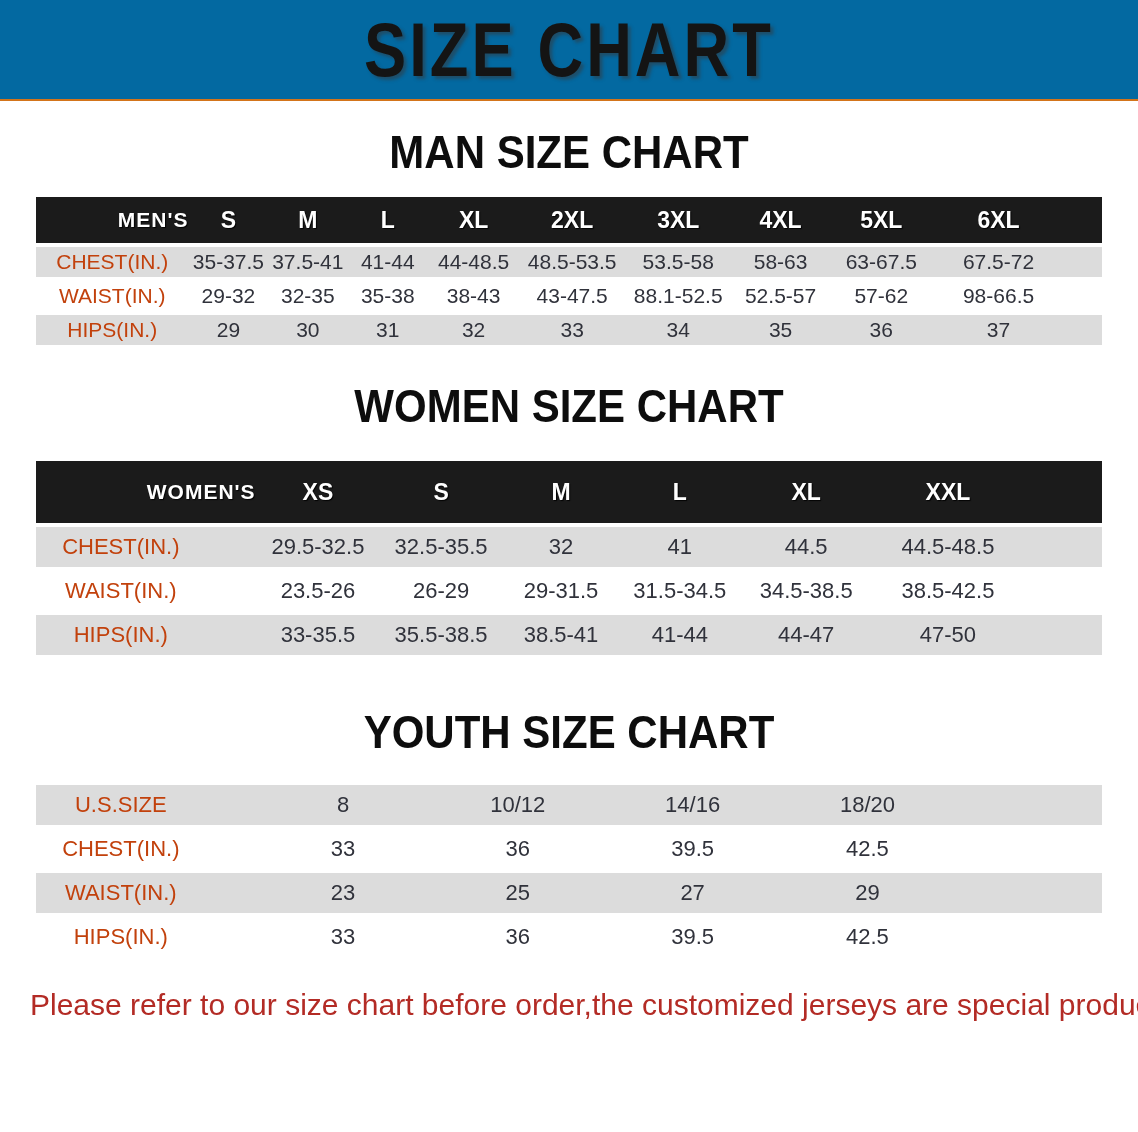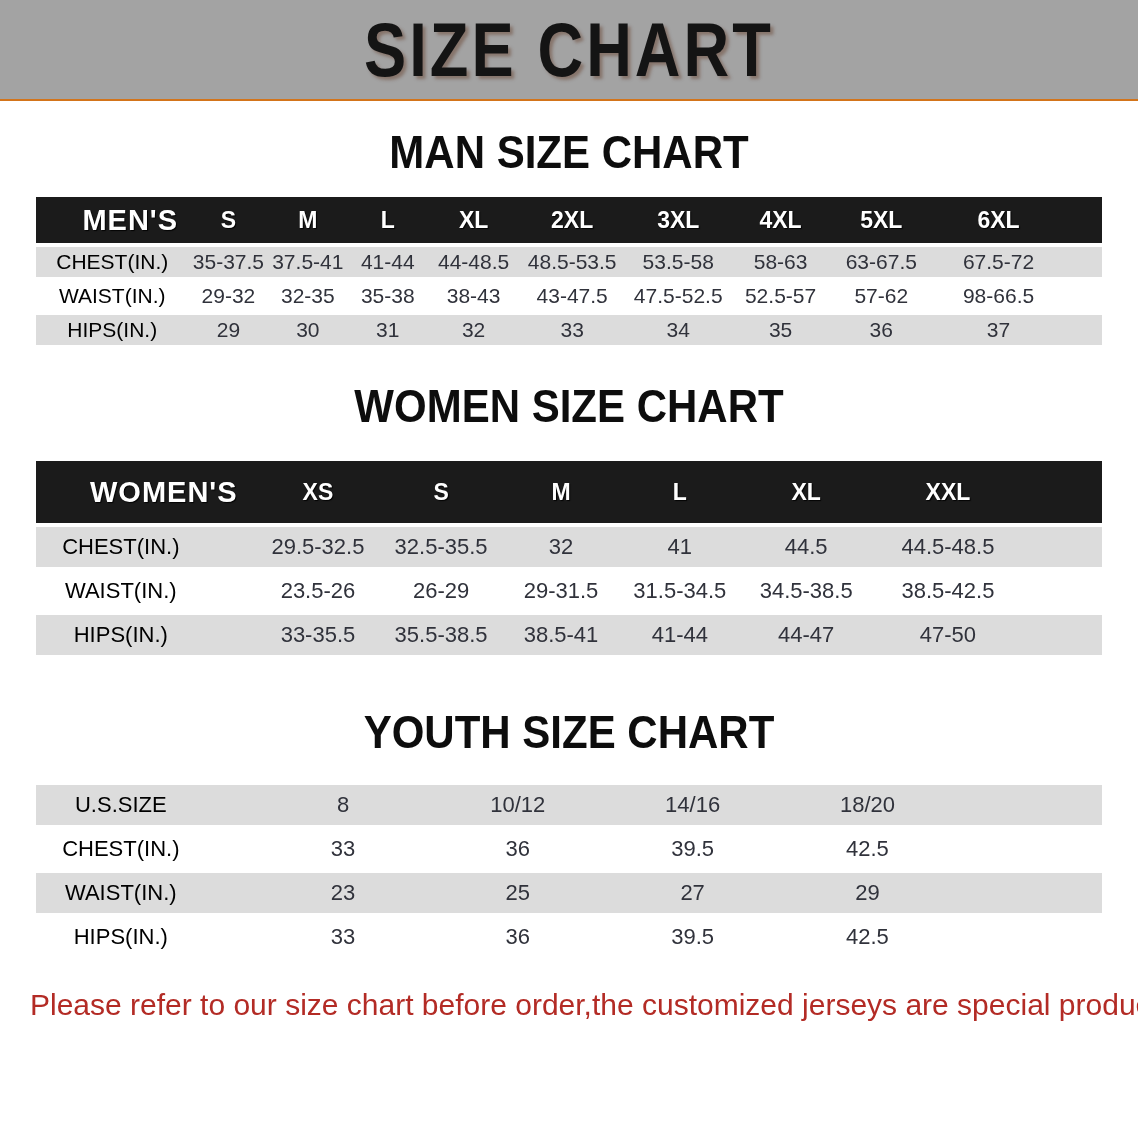--- a/index.html
+++ b/index.html
@@ -5,21 +5,21 @@
   * { box-sizing: border-box; }
   html, body { margin: 0; padding: 0; }
   body {
     width: 1138px; height: 1132px;
     background: #ffffff;
     font-family: "Liberation Sans", sans-serif;
     overflow: hidden;
   }
   .banner {
     height: 101px;
-    background: #a3a3a3;
+    background: #0369a1;
     border-bottom: 2px solid #d3741a;
     display: flex; align-items: center; justify-content: center;
   }
   .banner-title {
     font-size: 62px; font-weight: bold; color: #141414;
     letter-spacing: 3px; margin: 0;
     transform: scale(1.02, 1.22);
     text-shadow: 3px 3px 3px rgba(80,30,0,0.35);
     white-space: nowrap;
   }
@@ -43,32 +43,32 @@
   .size-table th, .size-table td {
     padding: 0; text-align: center; white-space: nowrap;
     vertical-align: middle;
   }
   .head th {
     background: #1b1b1b; color: #ffffff;
     font-size: 23px; font-weight: bold;
     text-shadow: 1px 1px 1px rgba(0,0,0,0.9);
   }
   .head th.lbl {
-    text-align: center; padding-left: 36px;
-    font-size: 29px; letter-spacing: 1px;
+    text-align: right; padding-left: 36px;
+    font-size: 21px; letter-spacing: 1px;
   }
   .t-man   .head th { height: 46px; }
   .t-women .head th { height: 62px; margin-left: 28px; }
   .t-youth .head th { height: 64px; }
   .r-gray  td { background: #DCDCDC; }
   .r-white td { background: #ffffff; }
   .size-table td { color: #30323b; font-size: 21px; }
   .t-man   td { height: 30px; }
   .t-women td, .t-youth td { height: 40px; font-size: 22px; }
-  .size-table td.lbl { color: #000000; }
+  .size-table td.lbl { color: #c2410c; }
   .t-women td.lbl, .t-youth td.lbl { padding-right: 50px; }
   .disclaimer {
     margin-top: 24px; padding: 0 30px;
     color: #B32B25; font-size: 30px; line-height: 1.33;
     white-space: nowrap;
   }
 </style>
 </head>
 <body>
 
@@ -119,21 +119,21 @@
         <td>67.5-72</td>
         <td></td>
       </tr>
       <tr class="r-white">
         <td class="lbl">WAIST(IN.)</td>
         <td>29-32</td>
         <td>32-35</td>
         <td>35-38</td>
         <td>38-43</td>
         <td>43-47.5</td>
-        <td>47.5-52.5</td>
+        <td>88.1-52.5</td>
         <td>52.5-57</td>
         <td>57-62</td>
         <td>98-66.5</td>
         <td></td>
       </tr>
       <tr class="r-gray">
         <td class="lbl">HIPS(IN.)</td>
         <td>29</td>
         <td>30</td>
         <td>31</td>

